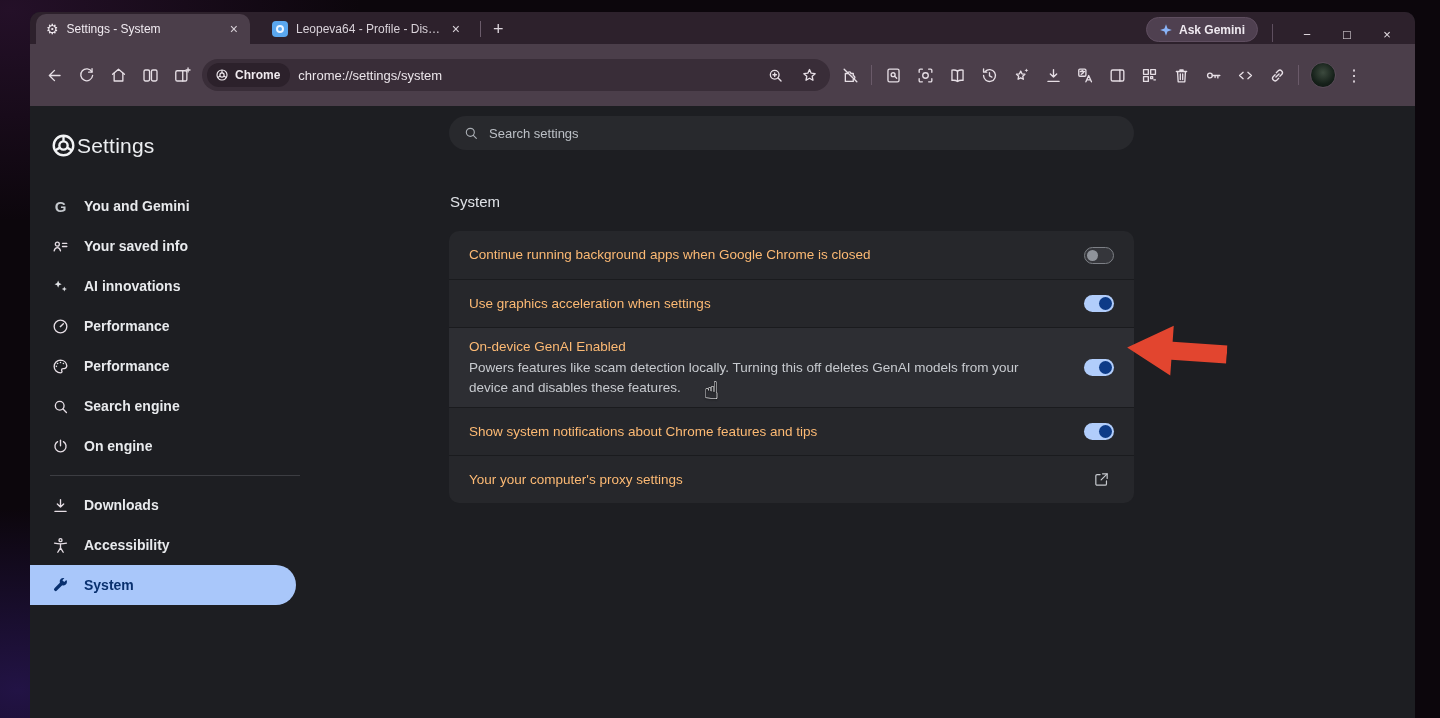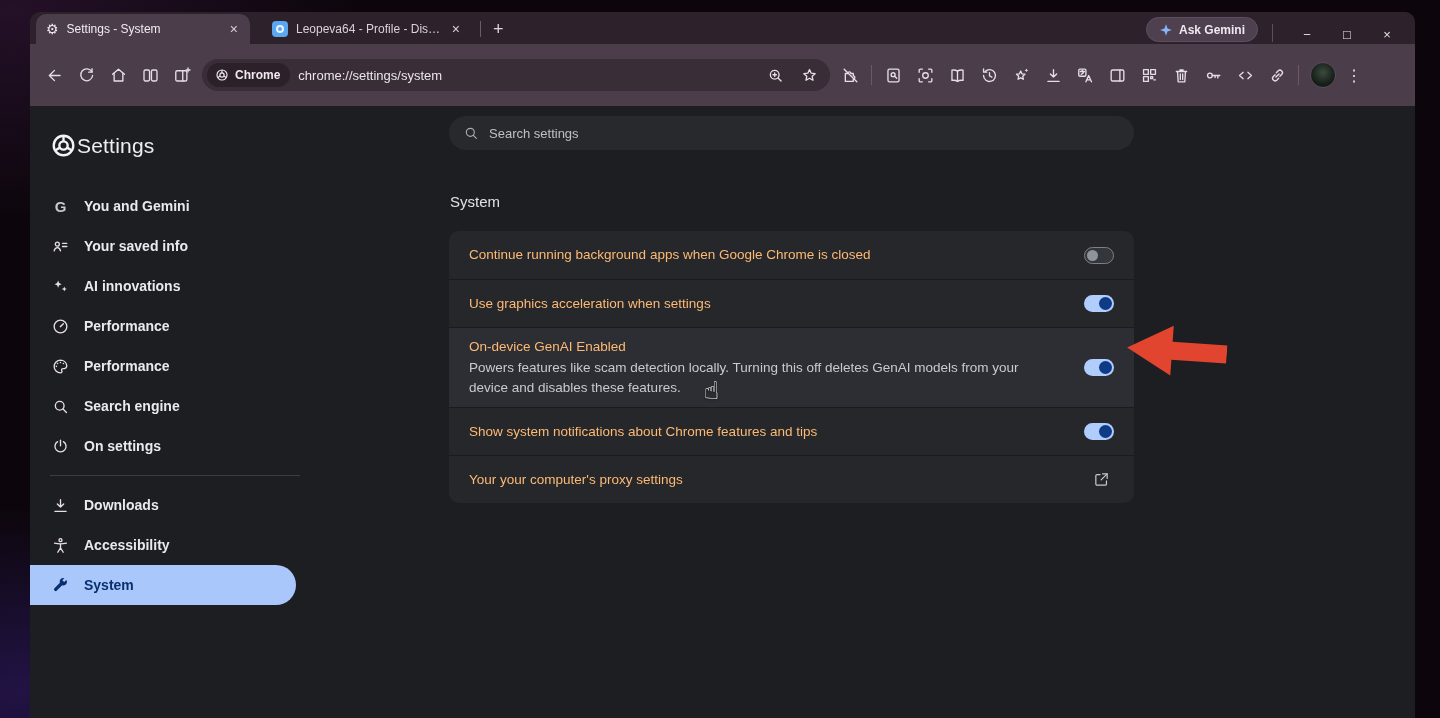--- a/index.html
+++ b/index.html
@@ -357,21 +357,21 @@
               <circle cx="11" cy="11" r="5.5"></circle>
               <line x1="15.2" y1="15.2" x2="19.5" y2="19.5"></line>
             </svg>
           <span>Search engine</span>
         </div>
         <div class="side-item">
           <svg class="ic" viewBox="0 0 24 24">
               <line x1="12" y1="4" x2="12" y2="11"></line>
               <path d="M8.3 5.8a7 7 0 1 0 7.4 0"></path>
             </svg>
-          <span>On settings</span>
+          <span>On engine</span>
         </div>
 
         <div class="side-divider"></div>
 
         <div class="side-item">
           <svg class="ic" viewBox="0 0 24 24">
               <path d="M12 4.5V14m0 0l-4-4m4 4l4-4"></path>
               <path d="M5 19.5h14"></path>
             </svg>
           <span>Downloads</span>

